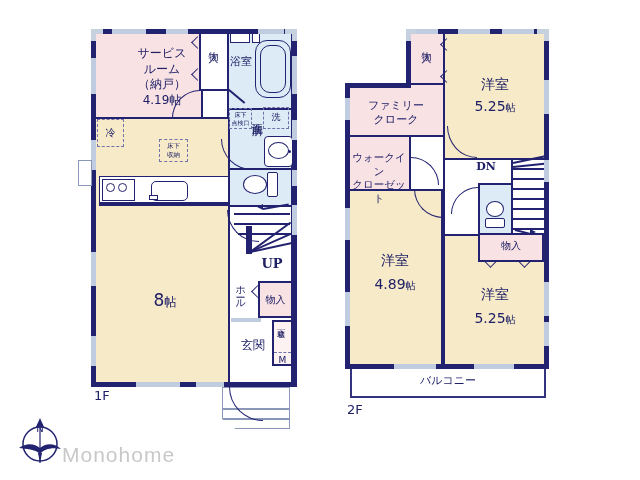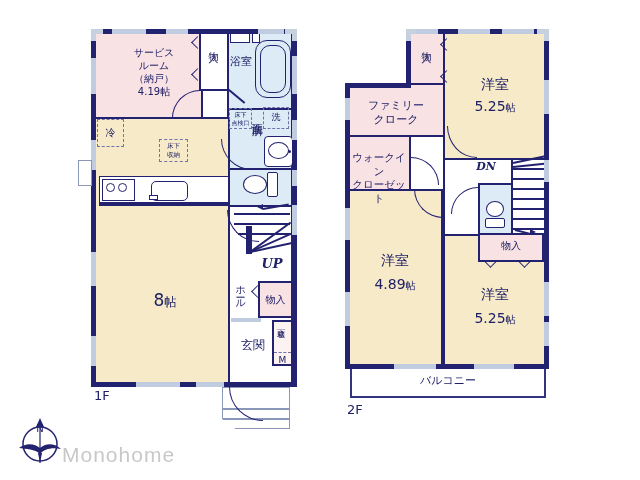--- a/index.html
+++ b/index.html
@@ -16,21 +16,21 @@
 .dash{position:absolute;border:1px dashed #7272aa;color:var(--text);display:flex;align-items:center;justify-content:center;text-align:center;white-space:pre-line;line-height:1.25}
 .fix{position:absolute;border:1.5px solid var(--wall);background:#fff}
 .fixthin{position:absolute;border:1px solid var(--wall);background:transparent}
 .gline{position:absolute;background:var(--thin);height:1.5px}
 .line{position:absolute;background:var(--wall);height:1.5px;transform-origin:left center}
 .arc{position:absolute}
 .arc-tl{border-top:1.6px solid var(--wall);border-left:1.6px solid var(--wall);border-top-left-radius:100% 100%}
 .arc-bl{border-bottom:1.6px solid var(--wall);border-left:1.6px solid var(--wall);border-bottom-left-radius:100% 100%}
 .arc-tr{border-top:1.6px solid var(--wall);border-right:1.6px solid var(--wall);border-top-right-radius:100% 100%}
 .vmark{position:absolute;width:9px;height:9px;border-top:1.5px solid var(--wall);border-left:1.5px solid var(--wall);background:transparent}
-.ital{font-family:"DejaVu Serif",serif;font-style:italic;font-weight:bold}
+.ital{font-family:"DejaVu Serif",serif;font-weight:bold}
 .unit{font-size:0.72em}
 </style>
 </head>
 <body>
 
 <div id="stage">
 
   <div class="room" style="left:93px;top:31px;width:110px;height:88px;background:var(--pink)"></div>
   <div class="room" style="left:199px;top:31px;width:30px;height:60px;background:#fff"></div>
   <div class="room" style="left:227px;top:31px;width:66px;height:79px;background:var(--blue)"></div>
@@ -110,21 +110,21 @@
   <div class="win" style="left:91px;top:252px;width:5px;height:34px"></div>
   <div class="win" style="left:91px;top:336px;width:5px;height:30px"></div>
   <div class="win" style="left:292px;top:56px;width:5px;height:38px"></div>
   <div class="win" style="left:292px;top:120px;width:5px;height:20px"></div>
   <div class="win" style="left:292px;top:170px;width:5px;height:16px"></div>
   <div class="win" style="left:292px;top:205px;width:5px;height:30px"></div>
   <div class="win" style="left:136px;top:382px;width:44px;height:5px"></div>
   <div class="win" style="left:196px;top:382px;width:28px;height:5px"></div>
   <div style="position:absolute;left:78px;top:160px;width:14px;height:26px;background:#fff;border:1px solid var(--thin)"></div>
 
-  <div class="lbl tac" style="left:120px;top:46px;width:68px;font-size:10px">サービス
+  <div class="lbl tac" style="left:128px;top:46px;width:68px;font-size:12px">サービス
 ルーム
 （納戸）
 4.19帖</div>
   <div class="lbl vert" style="left:207px;top:44px;font-size:10px">物入</div>
   <div class="lbl tac" style="left:226px;top:55px;width:30px;font-size:11px">浴室</div>
   <div class="lbl vert" style="left:249px;top:114px;font-size:11px">洗面所</div>
   <div class="lbl tac" style="left:118px;top:289px;width:94px;font-size:17px"><span>8</span><span class="unit">帖</span></div>
   <div class="lbl tac ital" style="left:256px;top:256px;width:32px;font-size:13px">UP</div>
   <div class="lbl vert" style="left:234px;top:279px;font-size:10px">ホール</div>
   <div class="lbl tac" style="left:259px;top:293px;width:33px;font-size:10px">物入</div>

